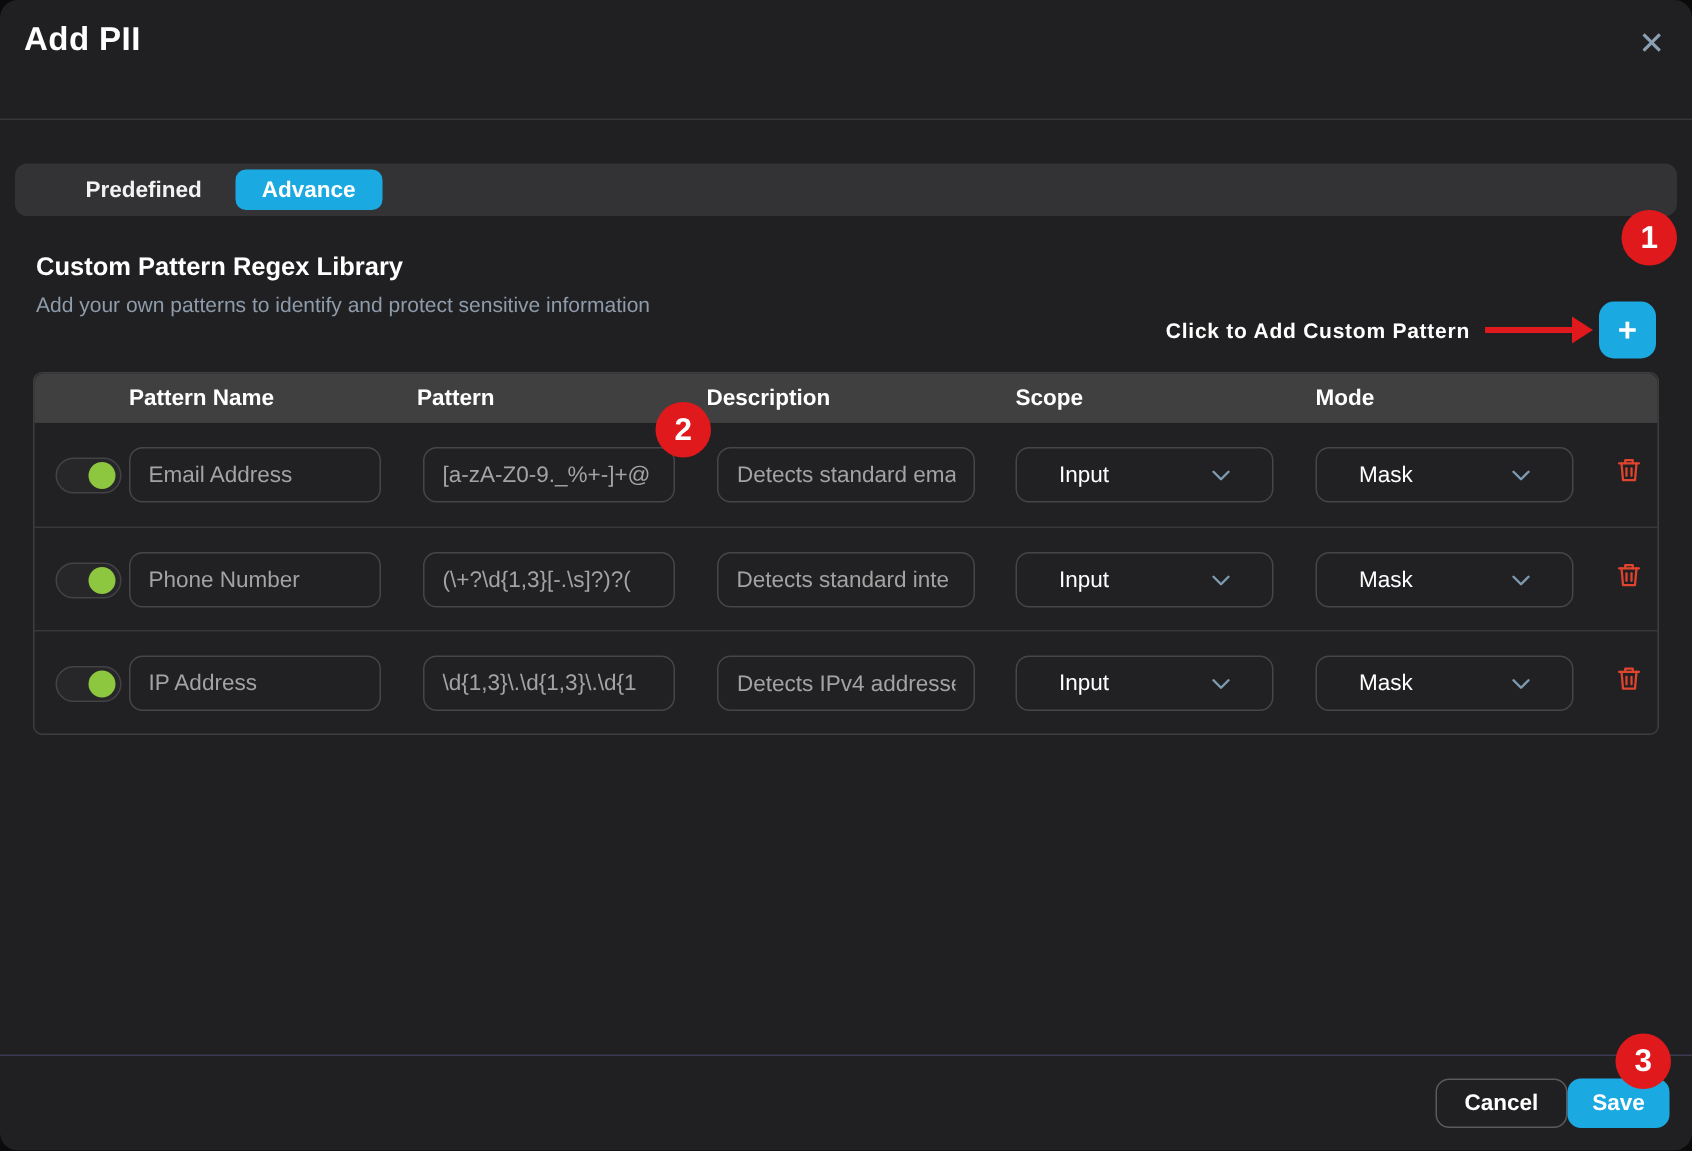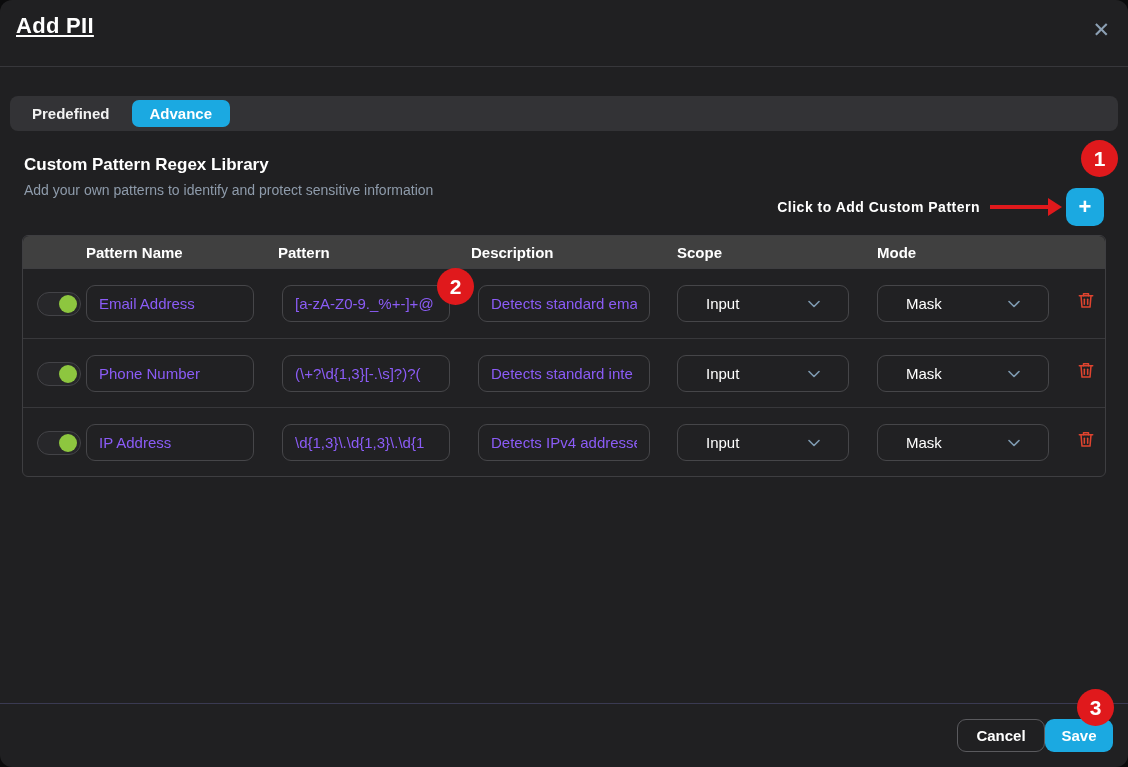--- a/index.html
+++ b/index.html
@@ -3,27 +3,27 @@
 <meta charset="utf-8">
 <style>
   * { margin:0; padding:0; box-sizing:border-box; }
   html,body { width:1128px; height:767px; background:#0b0b0c; font-family:"Liberation Sans", sans-serif; }
   .modal {
     position:relative; width:1128px; height:767px;
     background:#202022; border-radius:12px; overflow:hidden;
     color:#fff;
   }
   
-  .hdr { height:67px; padding:13px 16px 0; border-bottom:1px solid #37373b; position:relative;text-decoration:underline; }
+  .hdr { height:80px; padding:13px 16px 0; border-bottom:1px solid #37373b; position:relative; }
   .hdr-title { font-size:22px; font-weight:bold; letter-spacing:.3px; }
   .hdr-sub { margin-top:5px; font-size:14px; color:#95a3b4; }
   .close-x { position:absolute; top:19px; right:18px; font-size:21px; color:#8ca0b4; cursor:pointer; line-height:1; }
   
   .tabstrip { margin:29px 10px 0; height:35px; background:#333336; border-radius:8px;
-    display:flex; align-items:center; }
+    display:flex; align-items:center;padding-left:25px; }
   .tab { font-size:15px; font-weight:bold; color:#f2f2f2; padding:0 22px; cursor:pointer; }
   .tab.active { background:#1ba9e1; color:#fff; border-radius:7px; height:27px;
     display:flex; align-items:center; padding:0 18px; margin-left:0; }
   
   .section { position:relative; margin:24px 24px 0; height:72px; }
   .sec-title { font-size:17px; font-weight:bold; }
   .sec-sub { margin-top:7px; font-size:14px; color:#8e9bab; }
   .add-cluster { position:absolute; right:0; top:33px; display:flex; align-items:center; }
   .annotation { font-size:14px; font-weight:bold; letter-spacing:.5px; color:#fff; margin-right:10px; }
   .arrow { position:relative; width:72px; height:18px; margin-right:4px; }
@@ -38,21 +38,21 @@
   .thead { position:relative; height:33px; border-bottom:1px solid #3e3e41; background:#404040; border-radius:6px 6px 0 0; }
   .th { position:absolute; top:8px; font-size:15px; font-weight:bold; color:#fff; }
   .th.c-name { left:63px; } .th.c-pattern { left:255px; } .th.c-desc { left:448px; }
   .th.c-scope { left:654px; } .th.c-mode { left:854px; }
   .trow { position:relative; height:69px; }
   .trow + .trow { border-top:1px solid #38383b; }
   .toggle { position:absolute; left:14px; top:23px; width:44px; height:24px; border-radius:12px;
     background:#27272a; border:1px solid #434347; cursor:pointer; }
   .toggle .knob { position:absolute; right:3px; top:2px; width:18px; height:18px; border-radius:50%; background:#8dc63f; }
   .cell-input { position:absolute; top:16px; height:37px; background:transparent; border:1px solid #464649;
-    border-radius:9px; color:#8b5cf6; font-size:15px; font-family:"Liberation Sans", sans-serif;
+    border-radius:9px; color:#a3a3a3; font-size:15px; font-family:"Liberation Sans", sans-serif;
     padding:0 12px; outline:none; }
   .in-name { left:63px; width:168px; }
   .in-pattern { left:259px; width:168px; }
   .in-desc { left:455px; width:172px; }
   .cell-select { position:absolute; top:16px; height:37px; width:172px; border:1px solid #464649;
     border-radius:9px; display:flex; align-items:center; justify-content:space-between;
     padding:0 28px; font-size:15px; cursor:pointer; }
   .sel-scope { left:654px; } .sel-mode { left:854px; }
   .chev { width:12px; height:8px; }
   .trash { position:absolute; left:1053px; top:20px; width:20px; height:22px; cursor:pointer; }

